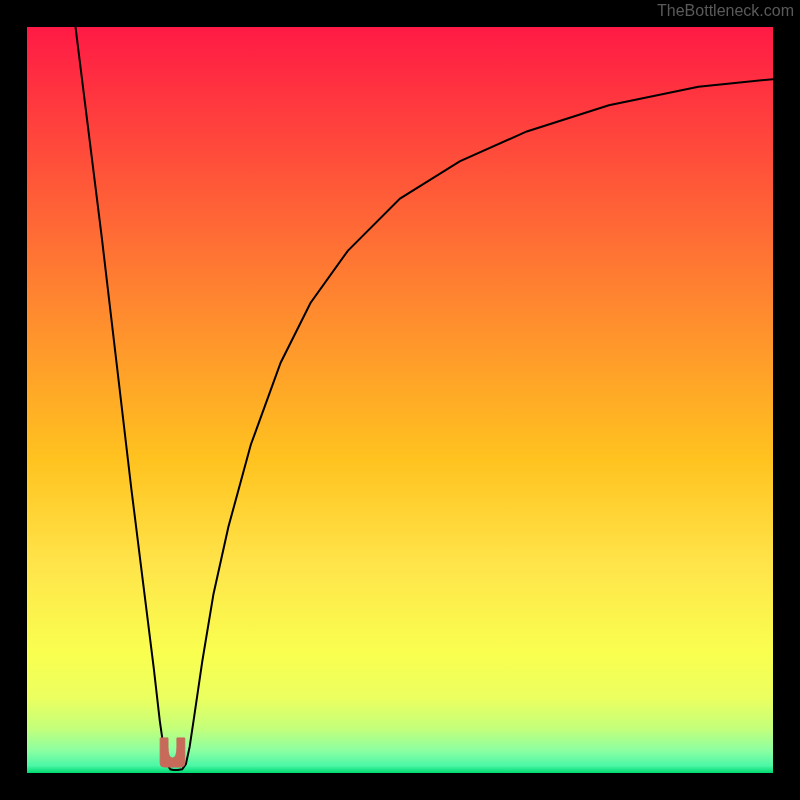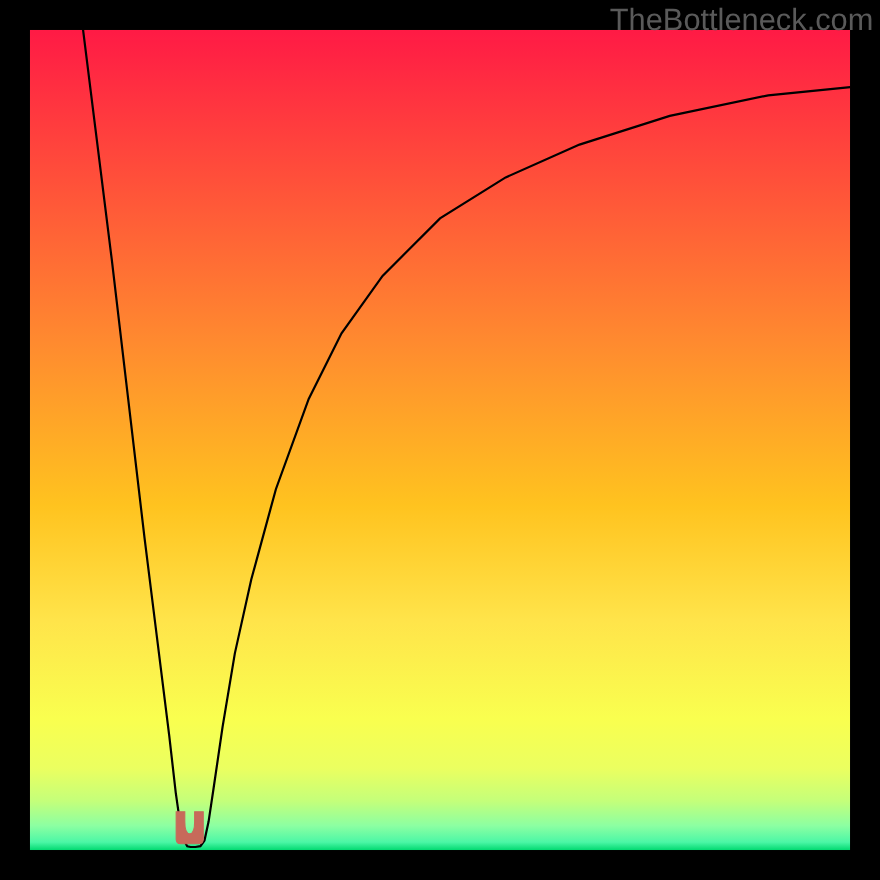--- a/index.html
+++ b/index.html
@@ -23,21 +23,21 @@
     top: 27px;
     width: 746px;
     height: 746px;
     overflow: hidden;
   }
   .watermark {
     position: absolute;
     top: 2px;
     right: 6px;
     color: #5a5a5a;
-    font-size: 28px;
+    font-size: 16px;
     font-weight: 400;
     letter-spacing: 0px;
     z-index: 10;
   }
   svg {
     display: block;
   }
 </style>
 </head>
 <body>

